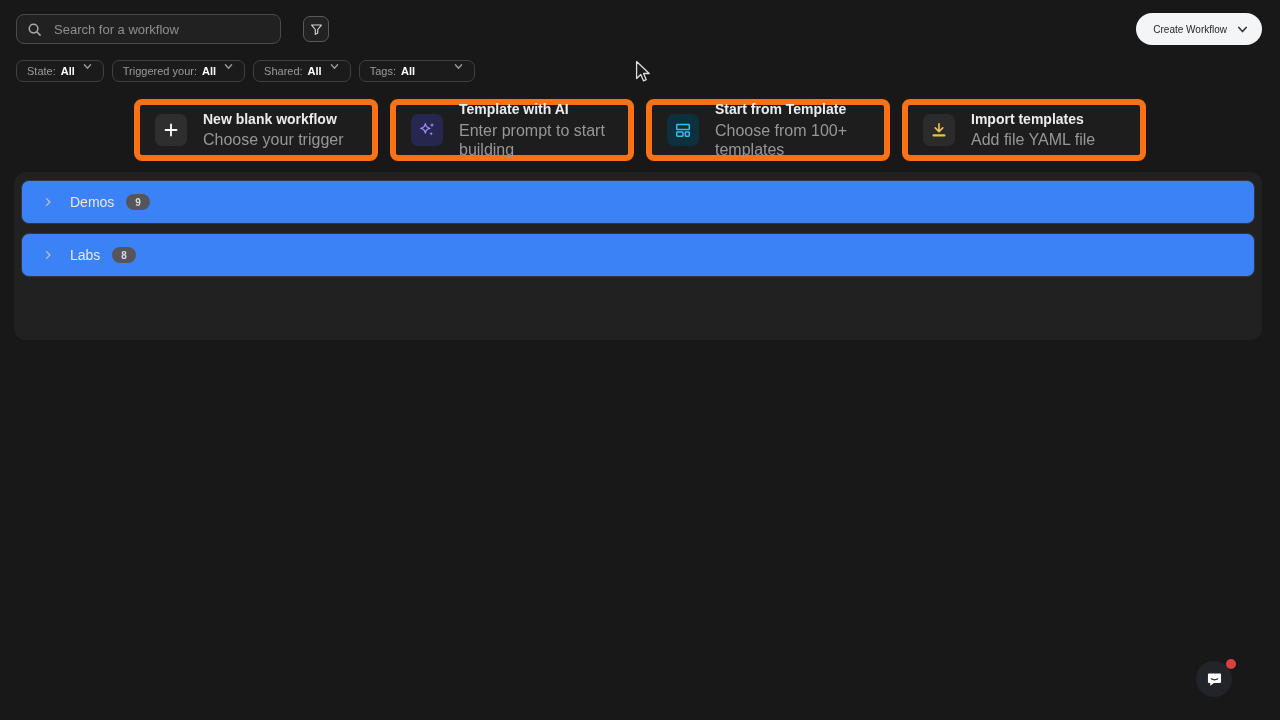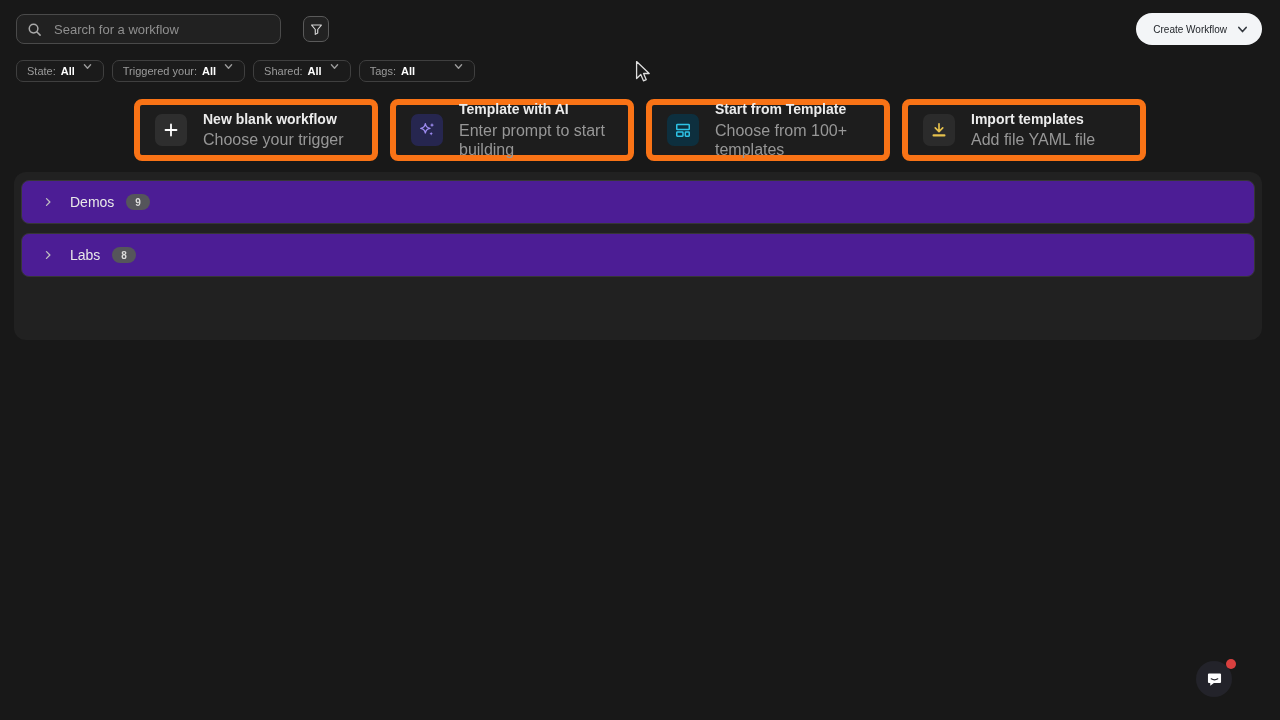--- a/index.html
+++ b/index.html
@@ -98,21 +98,21 @@
   .groups {
     position:absolute; left:14px; top:172px;
     width:1248px; height:168px;
     background:#212121;
     border-radius:12px;
     padding:8px 7px;
     display:flex; flex-direction:column; gap:9px;
   }
   .group-row {
     height:44px;
-    background:#4c1d95;
+    background:#3b82f6;
     border:1px solid #363636;
     border-radius:8px;
     display:flex; align-items:center;
     padding-left:20px; gap:12px;
     cursor:pointer;
   }
   .group-label { font-size:14px; color:#e8e8e8; font-weight:500; margin-left:4px; }
   .badge {
     background:#55555b; color:#dcdcdc;
     font-size:10px; font-weight:600;

